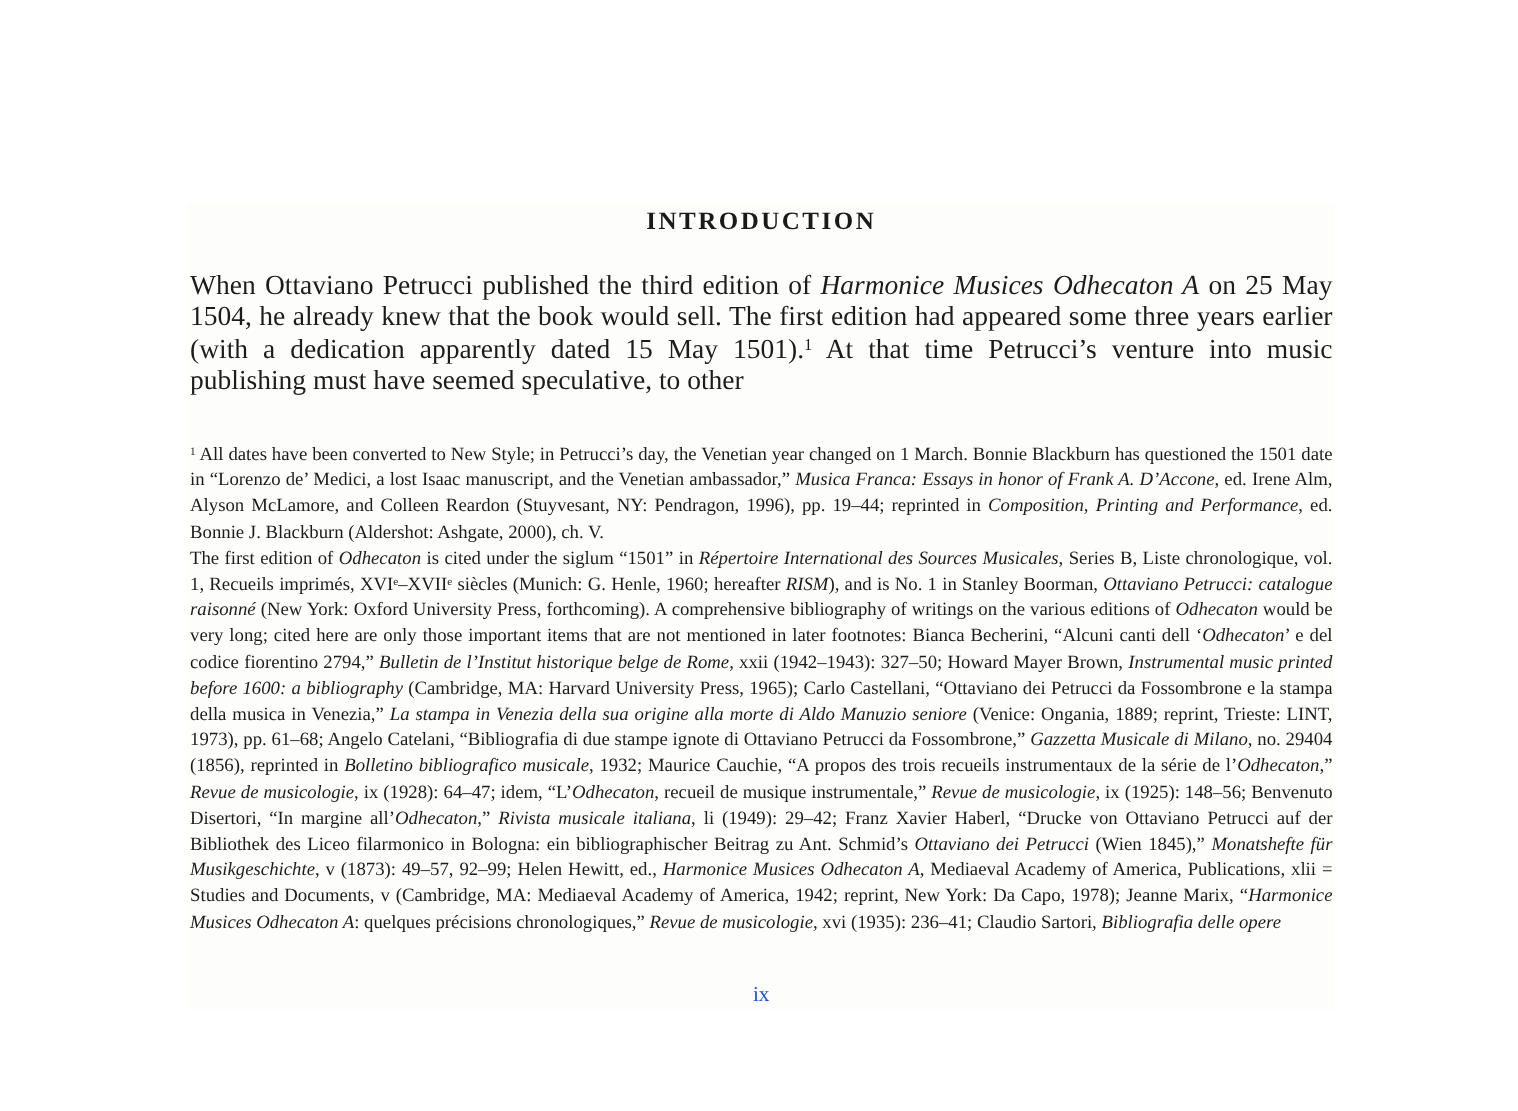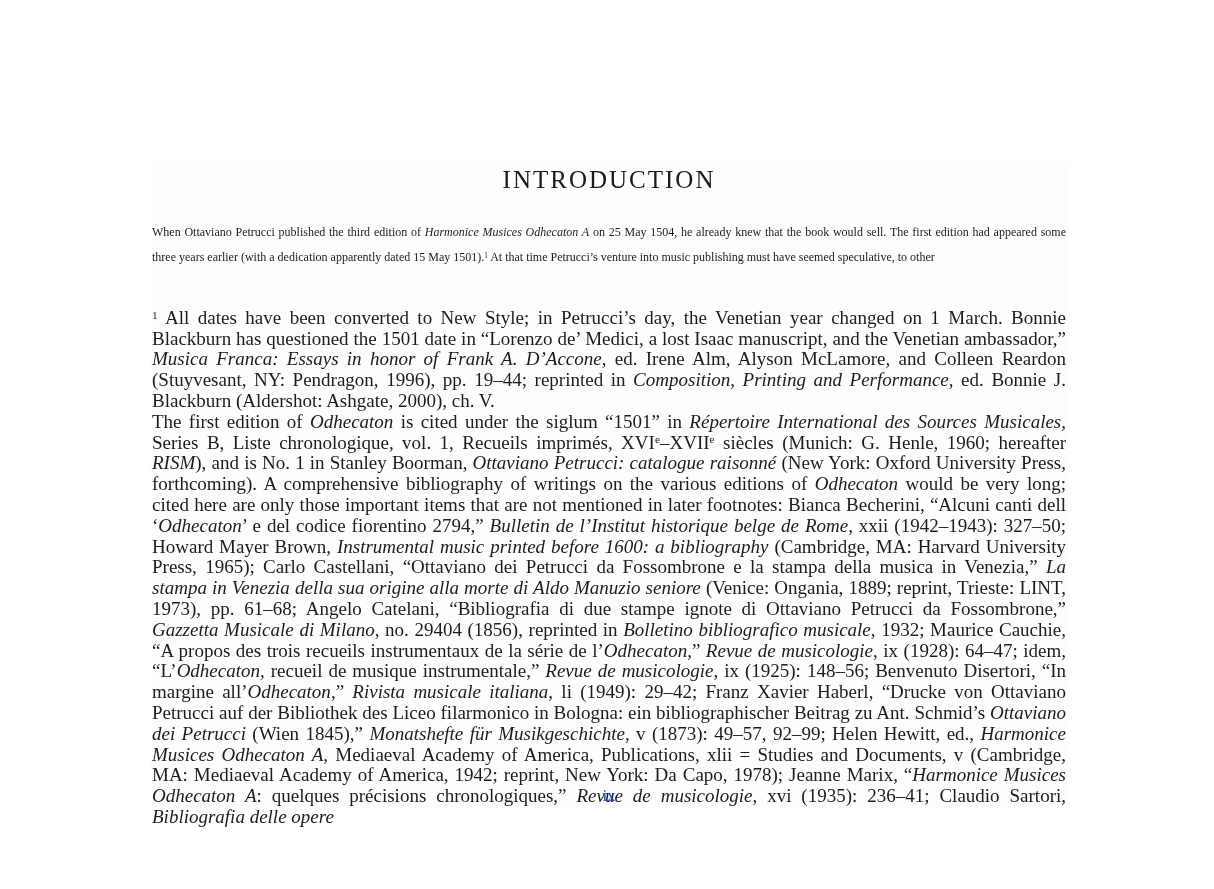--- a/index.html
+++ b/index.html
@@ -22,38 +22,38 @@
     top: 162px;
     width: 918px;
     height: 646px;
     background: #fdfdfc;
     box-sizing: border-box;
     padding: 0 2px;
   }
   .chapter-title {
     margin: 4px 0 0 0;
     text-align: center;
-    font-size: 25px;
-    font-weight: 400;
+    font-size: 20px;
+    font-weight: 700;
     letter-spacing: 2px;
     color: #1b1a18;
     white-space: nowrap;
   }
   .body-par {
     margin: 26px 0 0 0;
-    font-size: 12px;
+    font-size: 22px;
     line-height: 25.4px;
     text-align: justify;
   }
   .footnotes {
     margin-top: 37px;
   }
   .fn {
     margin: 0;
-    font-size: 19px;
+    font-size: 15px;
     line-height: 20.8px;
     text-align: justify;
   }
   .fn + .fn {
   }
   sup {
     font-size: 0.6em;
     line-height: 0;
     vertical-align: baseline;
     position: relative;

